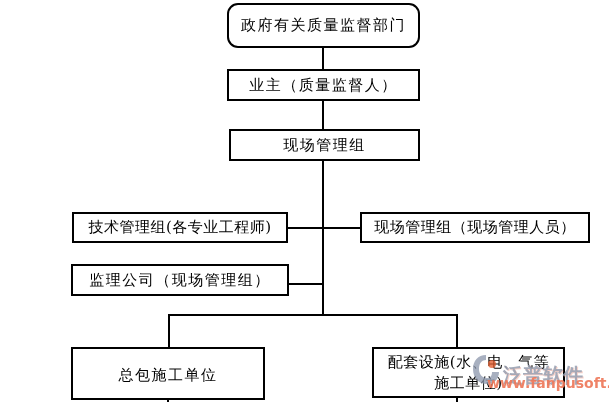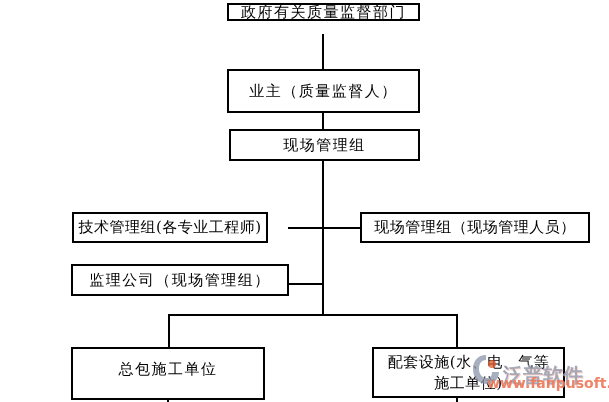--- a/index.html
+++ b/index.html
@@ -6,27 +6,27 @@
   .stage{
     position:relative;width:609px;height:402px;background:#ffffff;overflow:hidden;
     font-family:"DejaVu Serif","Liberation Serif",serif;color:#000;
   }
   .node{
     position:absolute;box-sizing:border-box;border:2px solid #000;background:#fff;
     display:flex;align-items:center;justify-content:center;text-align:center;
     font-size:15px;letter-spacing:1.5px;line-height:21px;
   }
   
-  .n-gov        {left:227px;top:3px;  width:193px;height:18px;}
-  .n-owner      {left:227px;top:69px; width:193px;height:44px;}
+  .n-gov        {left:227px;top:3px;  width:193px;height:45px;border-radius:11px;}
+  .n-owner      {left:227px;top:69px; width:193px;height:32px;}
   .n-pm         {left:229px;top:129px;width:191px;height:32px;}
-  .n-tech       {left:72px; top:212px;width:196px;height:31px;letter-spacing:0.5px;}
+  .n-tech       {left:72px; top:212px;width:216px;height:31px;letter-spacing:0.5px;}
   .n-site       {left:360px;top:212px;width:230px;height:31px;letter-spacing:0.5px;align-items:center;}
   .n-supervision{left:71px; top:264px;width:218px;height:32px;}
-  .n-contractor {left:71px; top:347px;width:194px;height:53px;align-items:flex-start;padding-top:10px;}
+  .n-contractor {left:71px; top:347px;width:194px;height:53px;align-items:flex-start;padding-top:16px;}
   .n-facilities {left:372px;top:347px;width:193px;height:51px;padding:16px 7px;letter-spacing:0.5px;}
   
   .line{position:absolute;background:#000;}
   .v{width:2px;} .h{height:2px;}
   .l-gov-owner  {left:322px;top:34px; height:35px;}
   .l-owner-pm   {left:322px;top:101px;height:28px;}
   .l-pm-branch  {left:322px;top:161px;height:155px;}
   .l-tech-site  {left:288px;top:227px;width:72px;}
   .l-supervision{left:289px;top:283px;width:33px;}
   .l-branch     {left:168px;top:314px;width:290px;}

